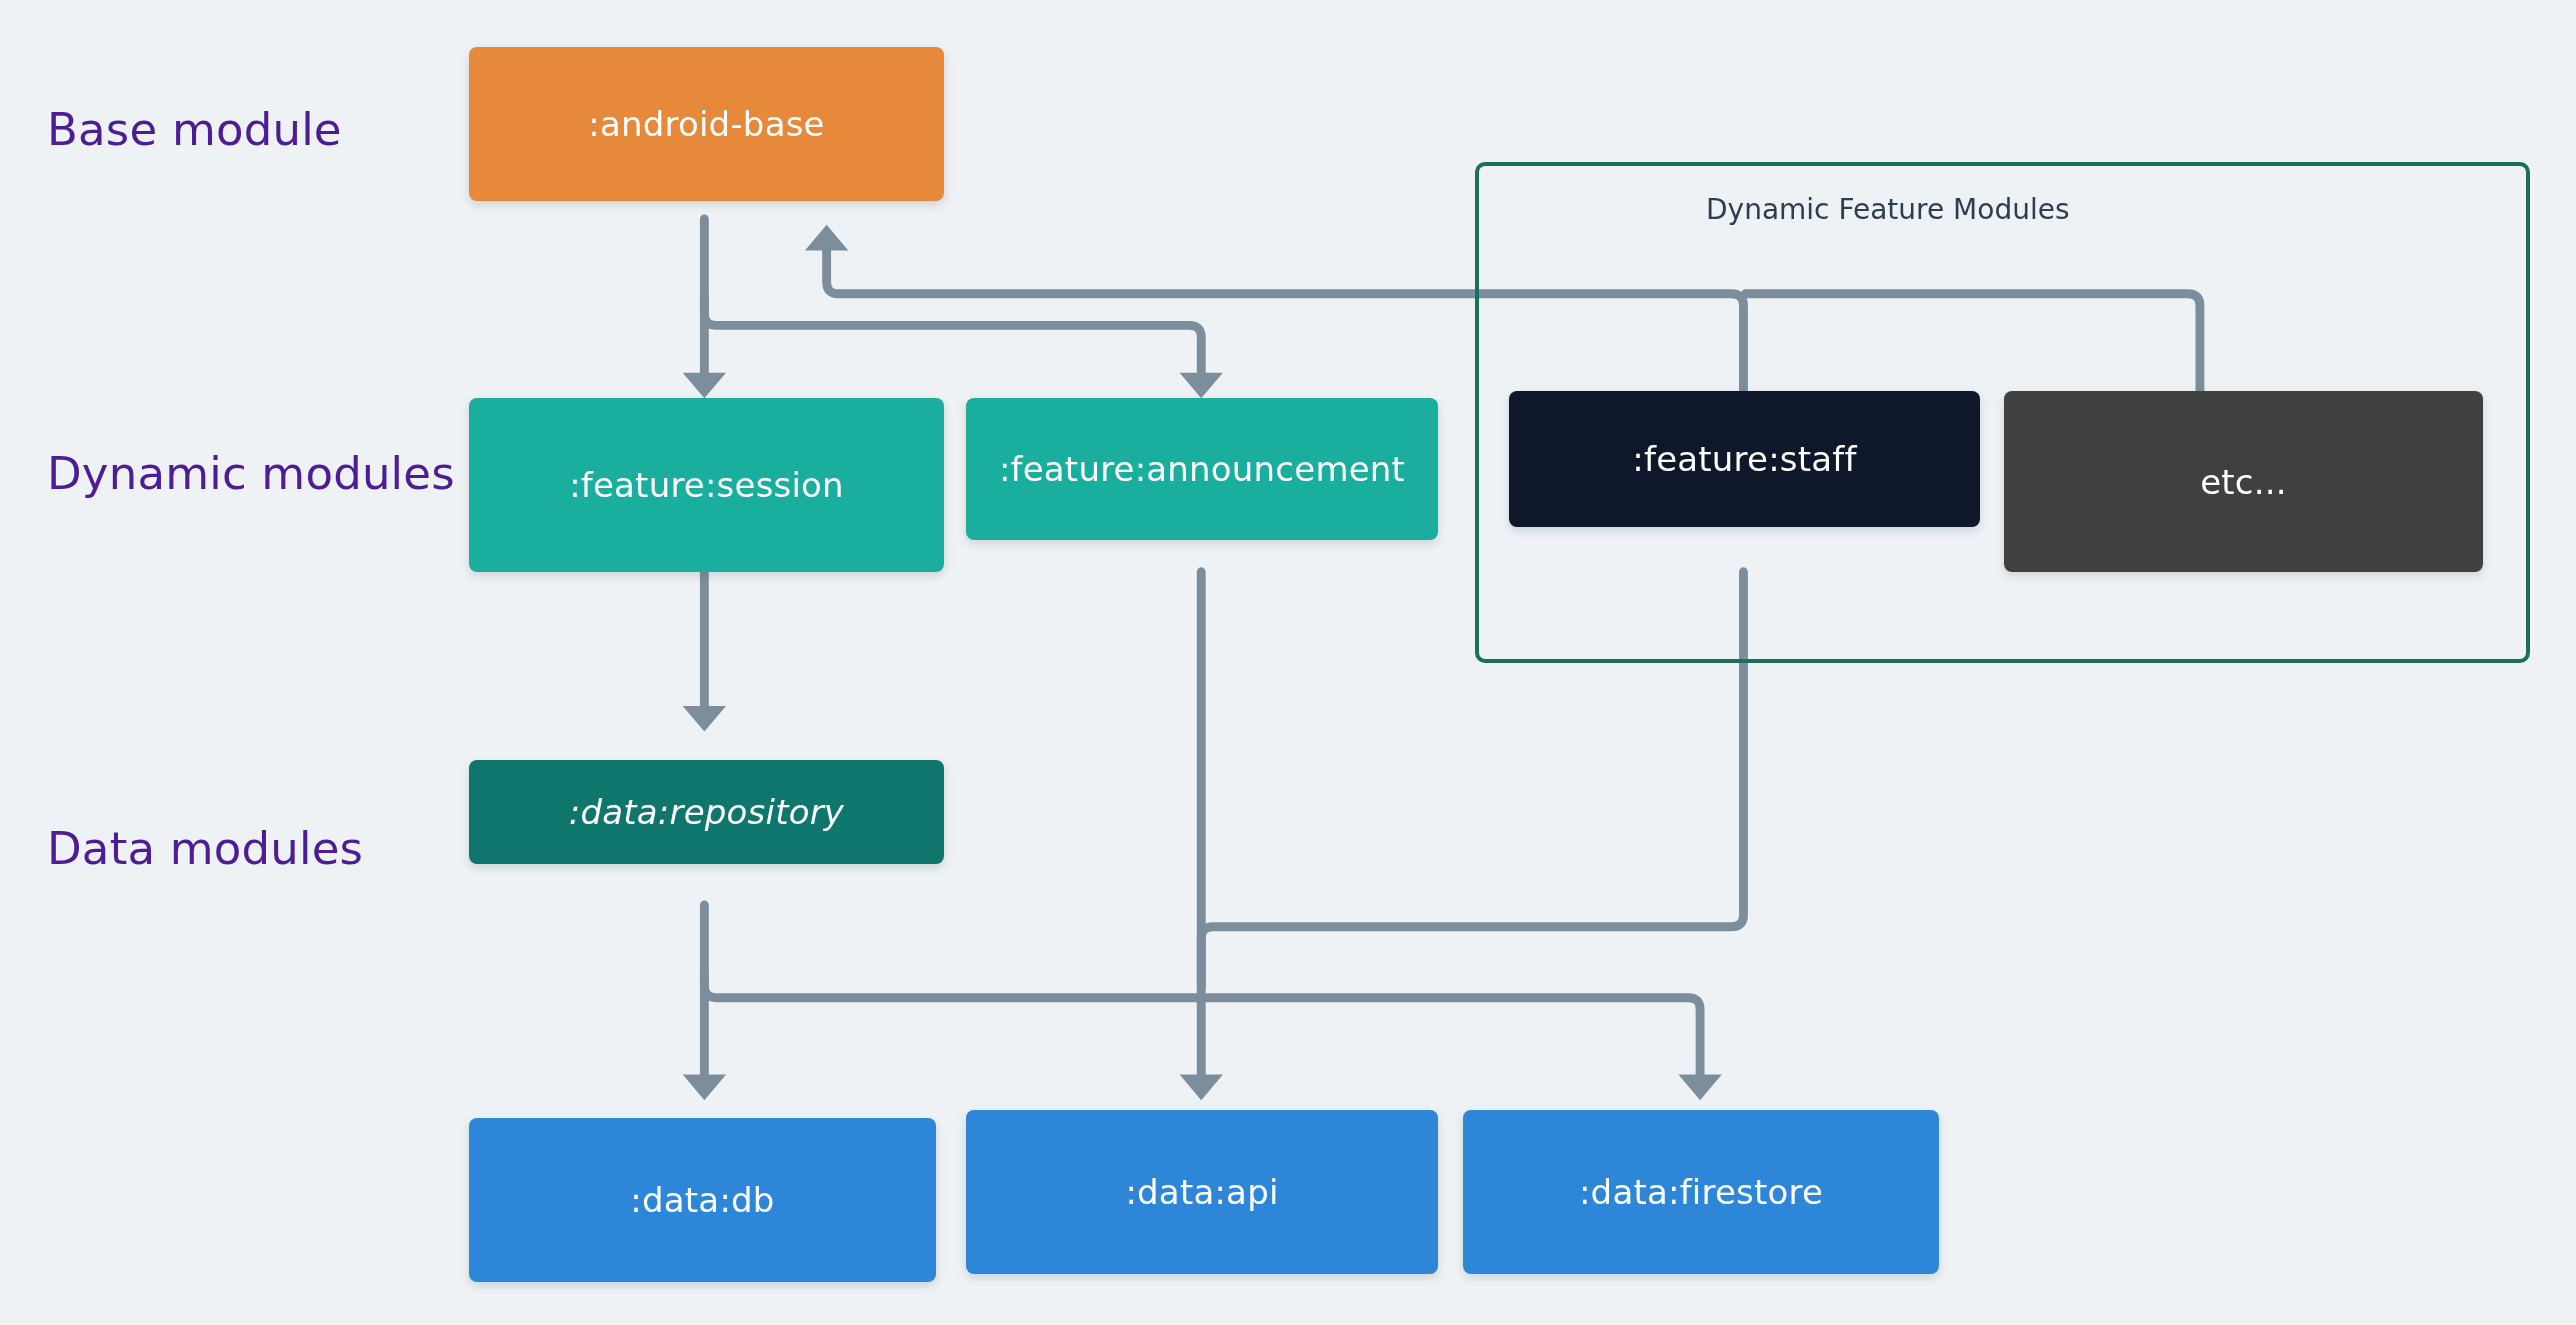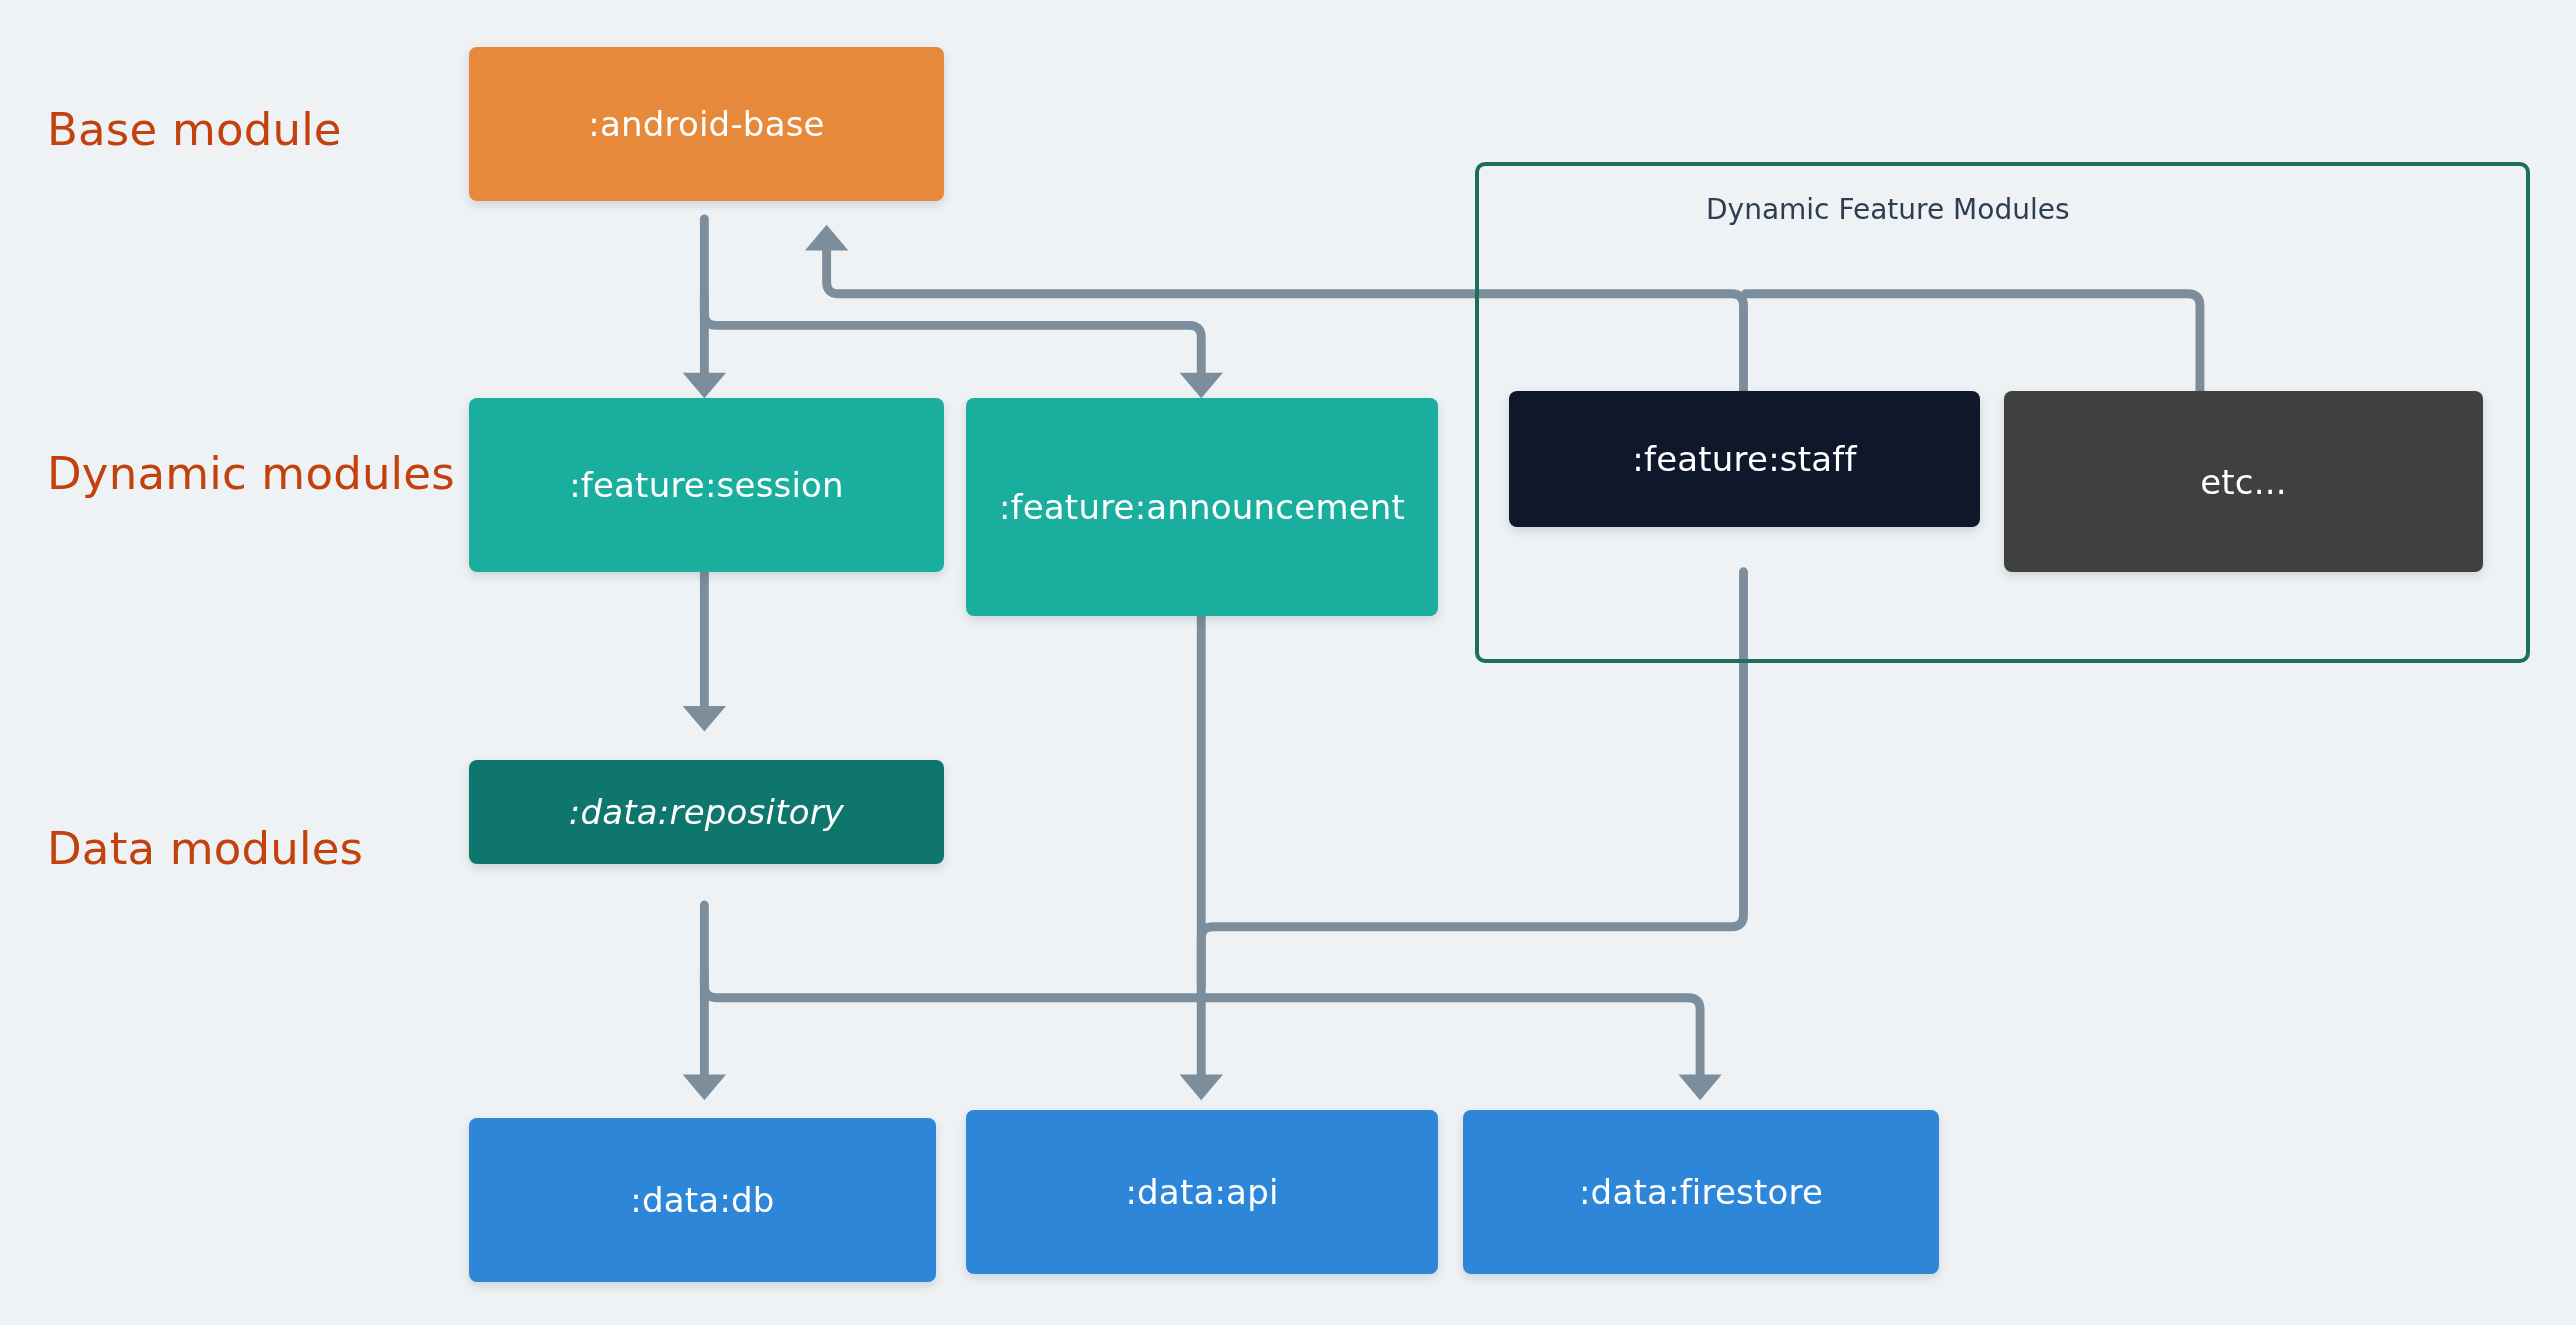--- a/index.html
+++ b/index.html
@@ -22,21 +22,21 @@
     left: 0;
     top: 0;
     width: 2576px;
     height: 1325px;
     pointer-events: none;
   }
   .row-label {
     position: absolute;
     font-size: 45px;
     font-weight: 400;
-    color: #c2410c;
+    color: #4c1d95;
     letter-spacing: 0.2px;
     white-space: nowrap;
     font-family: "DejaVu Sans", sans-serif;
   }
   .node {
     position: absolute;
     border-radius: 8px;
     display: flex;
     align-items: center;
     justify-content: center;
@@ -120,21 +120,21 @@
   <div class="group-title" style="left:1706px; top:193px;">Dynamic Feature Modules</div>
 
   <div class="node" style="left:469px; top:47px; width:475px; height:154px; background:#e6893a;">
     <span>:android-base</span>
   </div>
 
   <div class="node" style="left:469px; top:398px; width:475px; height:174px; background:#1aae9f;">
     <span>:feature:session</span>
   </div>
 
-  <div class="node" style="left:966px; top:398px; width:472px; height:218px; background:#1aae9f;">
+  <div class="node" style="left:966px; top:398px; width:472px; height:142px; background:#1aae9f;">
     <span>:feature:announcement</span>
   </div>
 
   <div class="node" style="left:1509px; top:391px; width:471px; height:136px; background:#0f172a;">
     <span>:feature:staff</span>
   </div>
 
   <div class="node" style="left:2004px; top:391px; width:479px; height:181px; background:#404040;">
     <span>etc...</span>
   </div>

